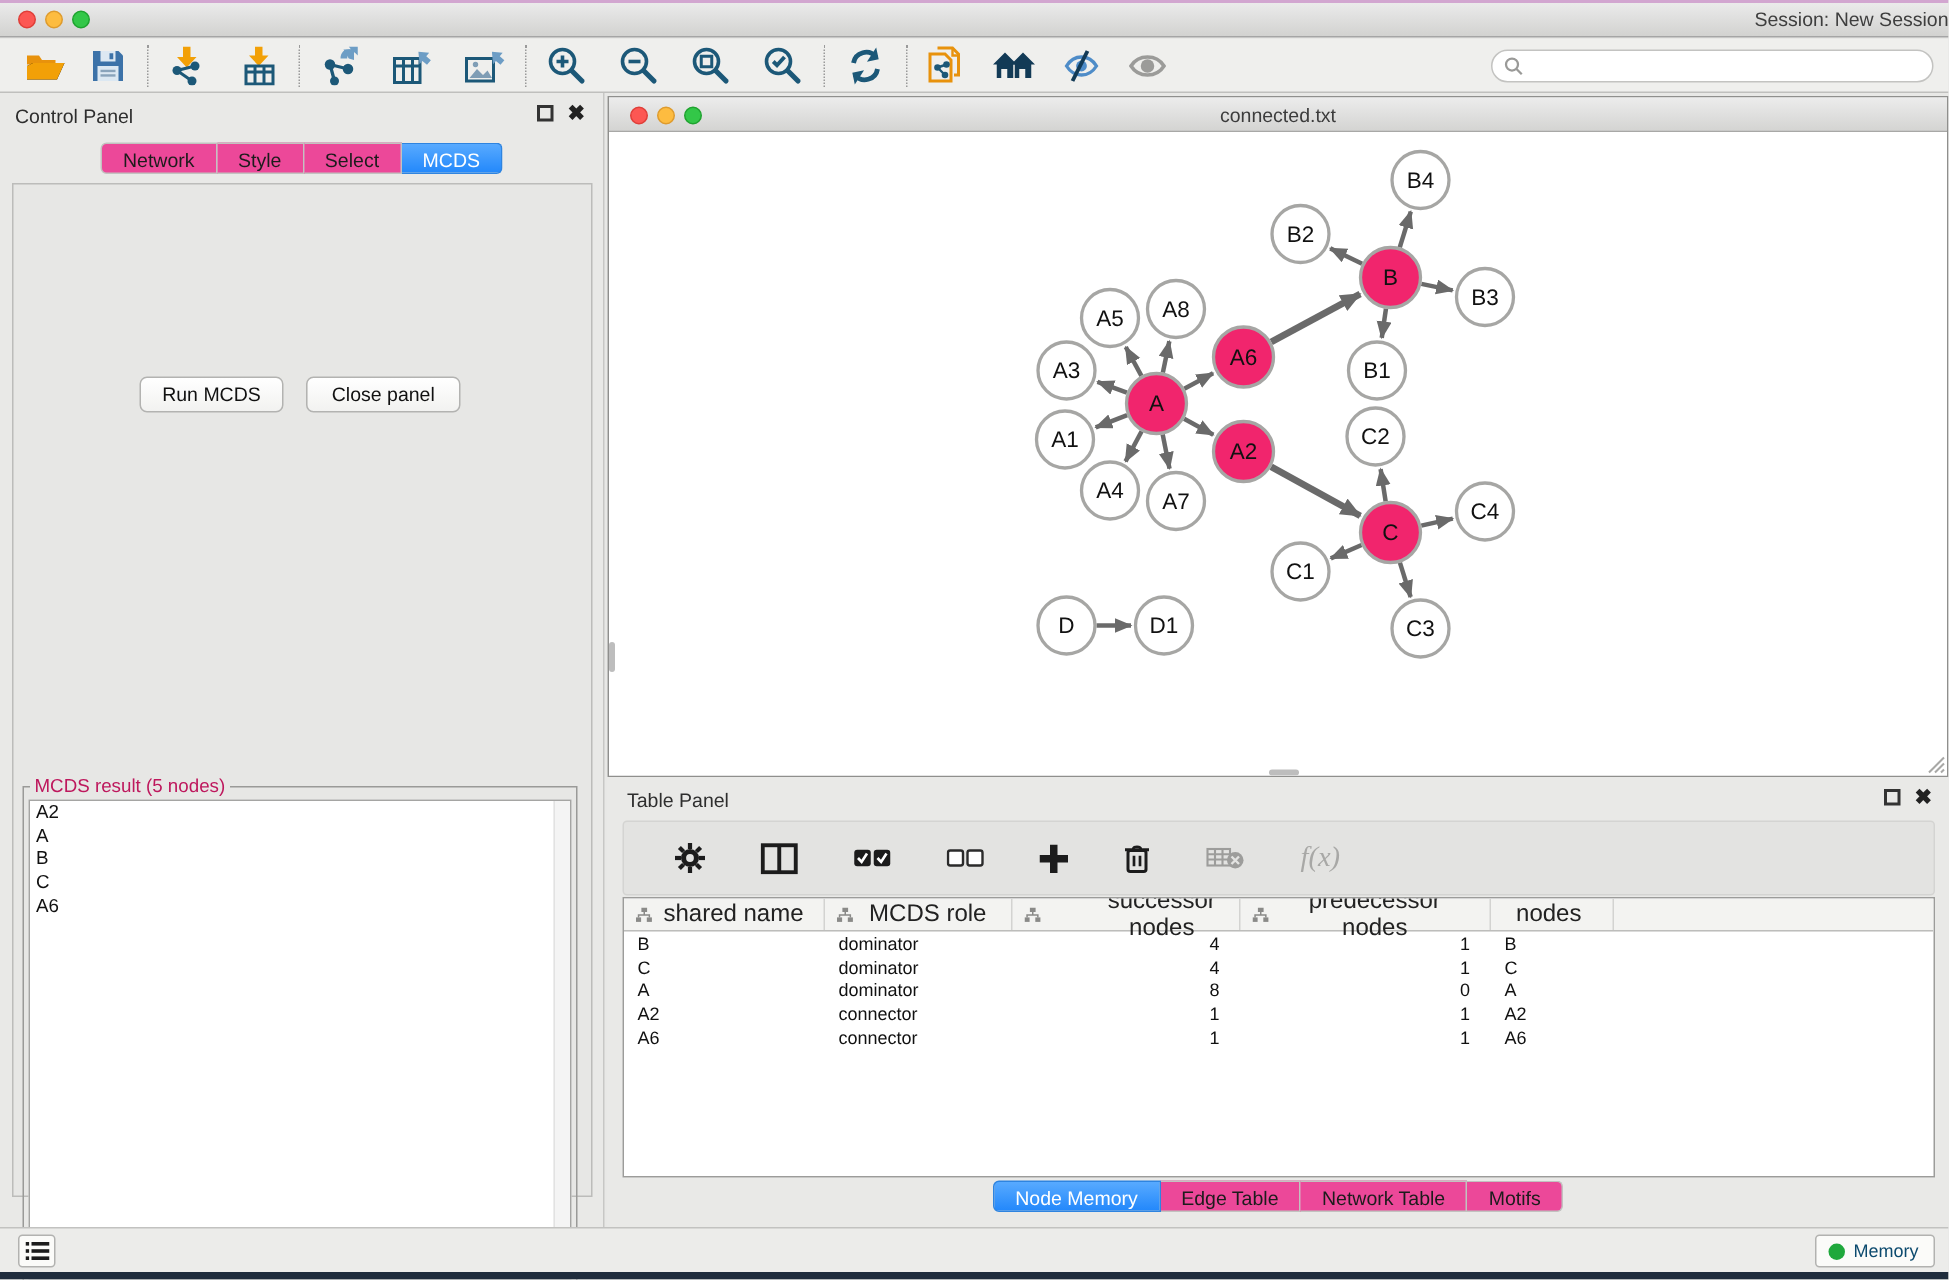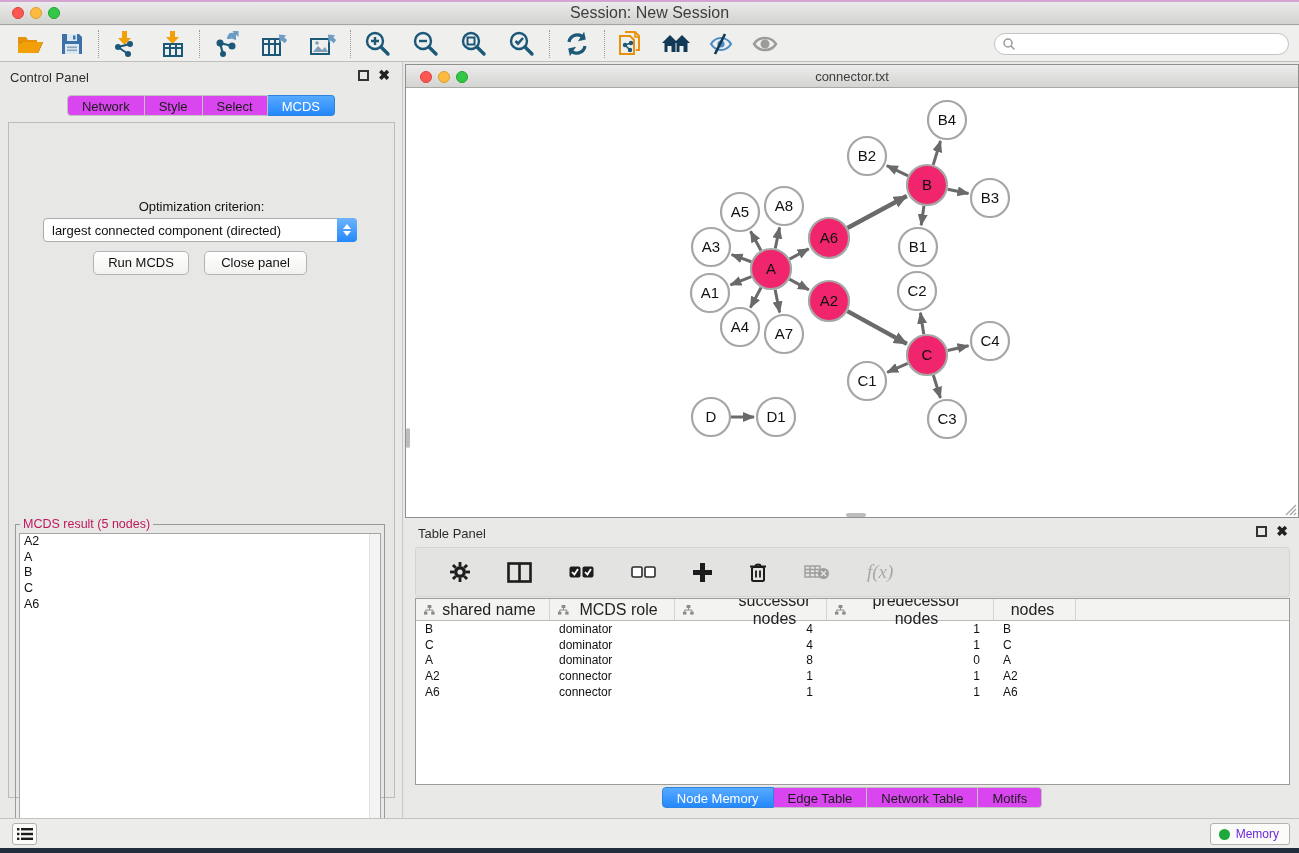--- a/index.html
+++ b/index.html
@@ -10,39 +10,39 @@
   }
   
   .titlebar { position:absolute; left:0; top:0; width:1299px; height:25px;
     background:linear-gradient(#ededed,#d2d2d0); border-bottom:1px solid #a5a5a5; }
   .top-strip { position:absolute; left:0; top:0; width:100%; height:2px; background:#d2a6d0; }
   .traffic { position:absolute; width:12px; height:12px; border-radius:50%; top:7px; }
   .t-red { background:#fc5753; border:1px solid #df3e38; }
   .t-yellow { background:#fdbc40; border:1px solid #de9b2d; }
   .t-green { background:#33c748; border:1px solid #1fa32f; }
   .title-text { position:absolute; left:0; right:0; top:0; height:14px; line-height:26px;
-    text-align:center; font-size:16px; color:#3e3e3e; }
+    text-align:right; font-size:13px; color:#3e3e3e; }
   
   .toolbar { position:absolute; left:0; top:26px; width:1299px; height:36px;
     background:#efefed; border-bottom:1px solid #bfbfbd; display:flex; align-items:center; }
   .tbi { height:30px; display:flex; align-items:center; justify-content:center; flex:0 0 auto; }
   .tb-sep { width:1px; height:28px; border-left:1px dotted #9a9a9a; margin:0 10px; flex:0 0 auto; }
   .searchbox { position:absolute; right:10px; top:7px; width:295px; height:22px;
     border:1px solid #c3c3c1; border-radius:11px; background:#fff; display:flex; align-items:center; padding-left:7px; }
   .searchbox input { border:none; outline:none; flex:1; font-size:12px; font-family:"Liberation Sans",sans-serif; background:transparent; }
   
   .control-panel { position:absolute; left:0; top:62px; width:403px; height:756px; background:#e9e9e7; border-right:1px solid #c7c7c5; }
   .panel-header { position:relative; height:30px; }
   .panel-title { position:absolute; left:10px; top:8px; font-size:13px; color:#2e2e2e; }
   .win-btns { position:absolute; right:12px; top:8px; display:flex; gap:9px; align-items:center; }
   .float-btn { width:11px; height:11px; border:2px solid #333; background:transparent; }
   .close-btn { font-size:14px; font-weight:bold; color:#222; line-height:11px; }
   .cp-tabs { position:absolute; left:0; top:33px; width:100%; display:flex; justify-content:center; }
   .seg { display:flex; }
-  .seg .tab { height:21px; line-height:21px; padding:0 14px; font-size:13px; background:#d946ef;
+  .seg .tab { height:21px; line-height:21px; padding:0 14px; font-size:13px; background:#ec4899;
     border:1px solid #c2c2c0; border-left:none; color:#1c1c1c; text-align:center; }
   .seg .tab:first-child { border-left:1px solid #c2c2c0; border-radius:4px 0 0 4px; }
   .seg .tab:last-child { border-radius:0 4px 4px 0; }
   .seg .tab.active { background:linear-gradient(#58aaff,#2388fb); border-color:#2e84e0; color:#fff; }
   .cp-content { position:absolute; left:8px; top:60px; width:387px; height:676px;
     background:#e7e7e5; border:1px solid #bcbcba; }
   .opt-label { position:absolute; left:0; width:100%; top:76px; text-align:center; font-size:13px; color:#111; }
   .dropdown { position:absolute; left:34px; top:95px; width:314px; height:24px; background:#fff;
     border:1px solid #ababa9; border-radius:4px; display:flex; align-items:center; }
   .dropdown .dd-text { flex:1; font-size:13px; color:#111; padding-left:8px; white-space:nowrap; overflow:hidden; }
@@ -89,21 +89,21 @@
   .nt-cell { font-size:12px; color:#111; padding-left:9px; overflow:hidden; white-space:nowrap; }
   .nt-cell.num { text-align:right; padding-right:14px; padding-left:0; }
   .tp-tabs { position:absolute; left:0; width:100%; top:269px; display:flex; justify-content:center; }
   
   .statusbar { position:absolute; left:0; top:818px; width:1299px; height:30px; background:#ececea; border-top:1px solid #c2c2c0; }
   .list-btn { position:absolute; left:12px; top:4px; width:25px; height:22px; background:#fbfbf9;
     border:1px solid #b2b2b0; border-radius:3px; display:flex; align-items:center; justify-content:center; }
   .memory-btn { position:absolute; right:9px; top:4px; height:22px; padding:0 10px 0 8px; background:#fbfbf9;
     border:1px solid #b2b2b0; border-radius:3px; display:flex; align-items:center; gap:6px; }
   .memory-dot { width:11px; height:11px; border-radius:50%; background:#1fa83c; }
-  .memory-label { font-size:12px; color:#6d28d9; }
+  .memory-label { font-size:12px; color:#0c4a6e; }
   .desktop-strip { position:absolute; left:0; top:848px; width:1299px; height:5px; background:#1f2c3c; }
   svg { display:block; }
 </style>
 </head>
 <body>
 
 <div class="titlebar">
   <div class="top-strip"></div>
   <div class="traffic t-red" style="left:12px"></div>
   <div class="traffic t-yellow" style="left:30px"></div>
@@ -279,28 +279,20 @@
   </div>
   <div class="cp-tabs">
     <div class="seg">
       <div class="tab">Network</div>
       <div class="tab">Style</div>
       <div class="tab">Select</div>
       <div class="tab active">MCDS</div>
     </div>
   </div>
   <div class="cp-content">
-    <div class="opt-label">Optimization criterion:</div>
-    <div class="dropdown">
-      <div class="dd-text">largest connected component (directed)</div>
-      <div class="dd-stepper">
-        <div class="chev up"></div>
-          <div class="chev down"></div>
-      </div>
-    </div>
     <div class="cp-btn btn-run">Run MCDS</div>
     <div class="cp-btn btn-close">Close panel</div>
     <fieldset class="result-fieldset">
       <legend>MCDS result (5 nodes)</legend>
       <div class="result-list" id="result-list">
         <div class="result-scroll"></div>
       <div class="result-item">A2</div>
           <div class="result-item">A</div>
           <div class="result-item">B</div>
           <div class="result-item">C</div>
@@ -308,21 +300,21 @@
         </div>
     </fieldset>
   </div>
 </div>
 
 <div class="net-window">
   <div class="net-titlebar">
     <div class="traffic t-red" style="left:14px"></div>
     <div class="traffic t-yellow" style="left:32px"></div>
     <div class="traffic t-green" style="left:50px"></div>
-    <div class="net-title-text">connector.txt</div>
+    <div class="net-title-text">connected.txt</div>
   </div>
   <div class="net-canvas">
     <svg id="graph-svg" width="892" height="429" viewBox="0 0 892 429">
         <defs>
           <marker id="arr" markerUnits="userSpaceOnUse" markerWidth="13" markerHeight="12" refX="11" refY="5" orient="auto">
             <path d="M0,0 L12,5 L0,10 Z" fill="#6a6a6a"></path>
           </marker>
           <marker id="arrL" markerUnits="userSpaceOnUse" markerWidth="16" markerHeight="14" refX="13" refY="6" orient="auto">
             <path d="M0,0 L14,6 L0,12 Z" fill="#6a6a6a"></path>
           </marker>

